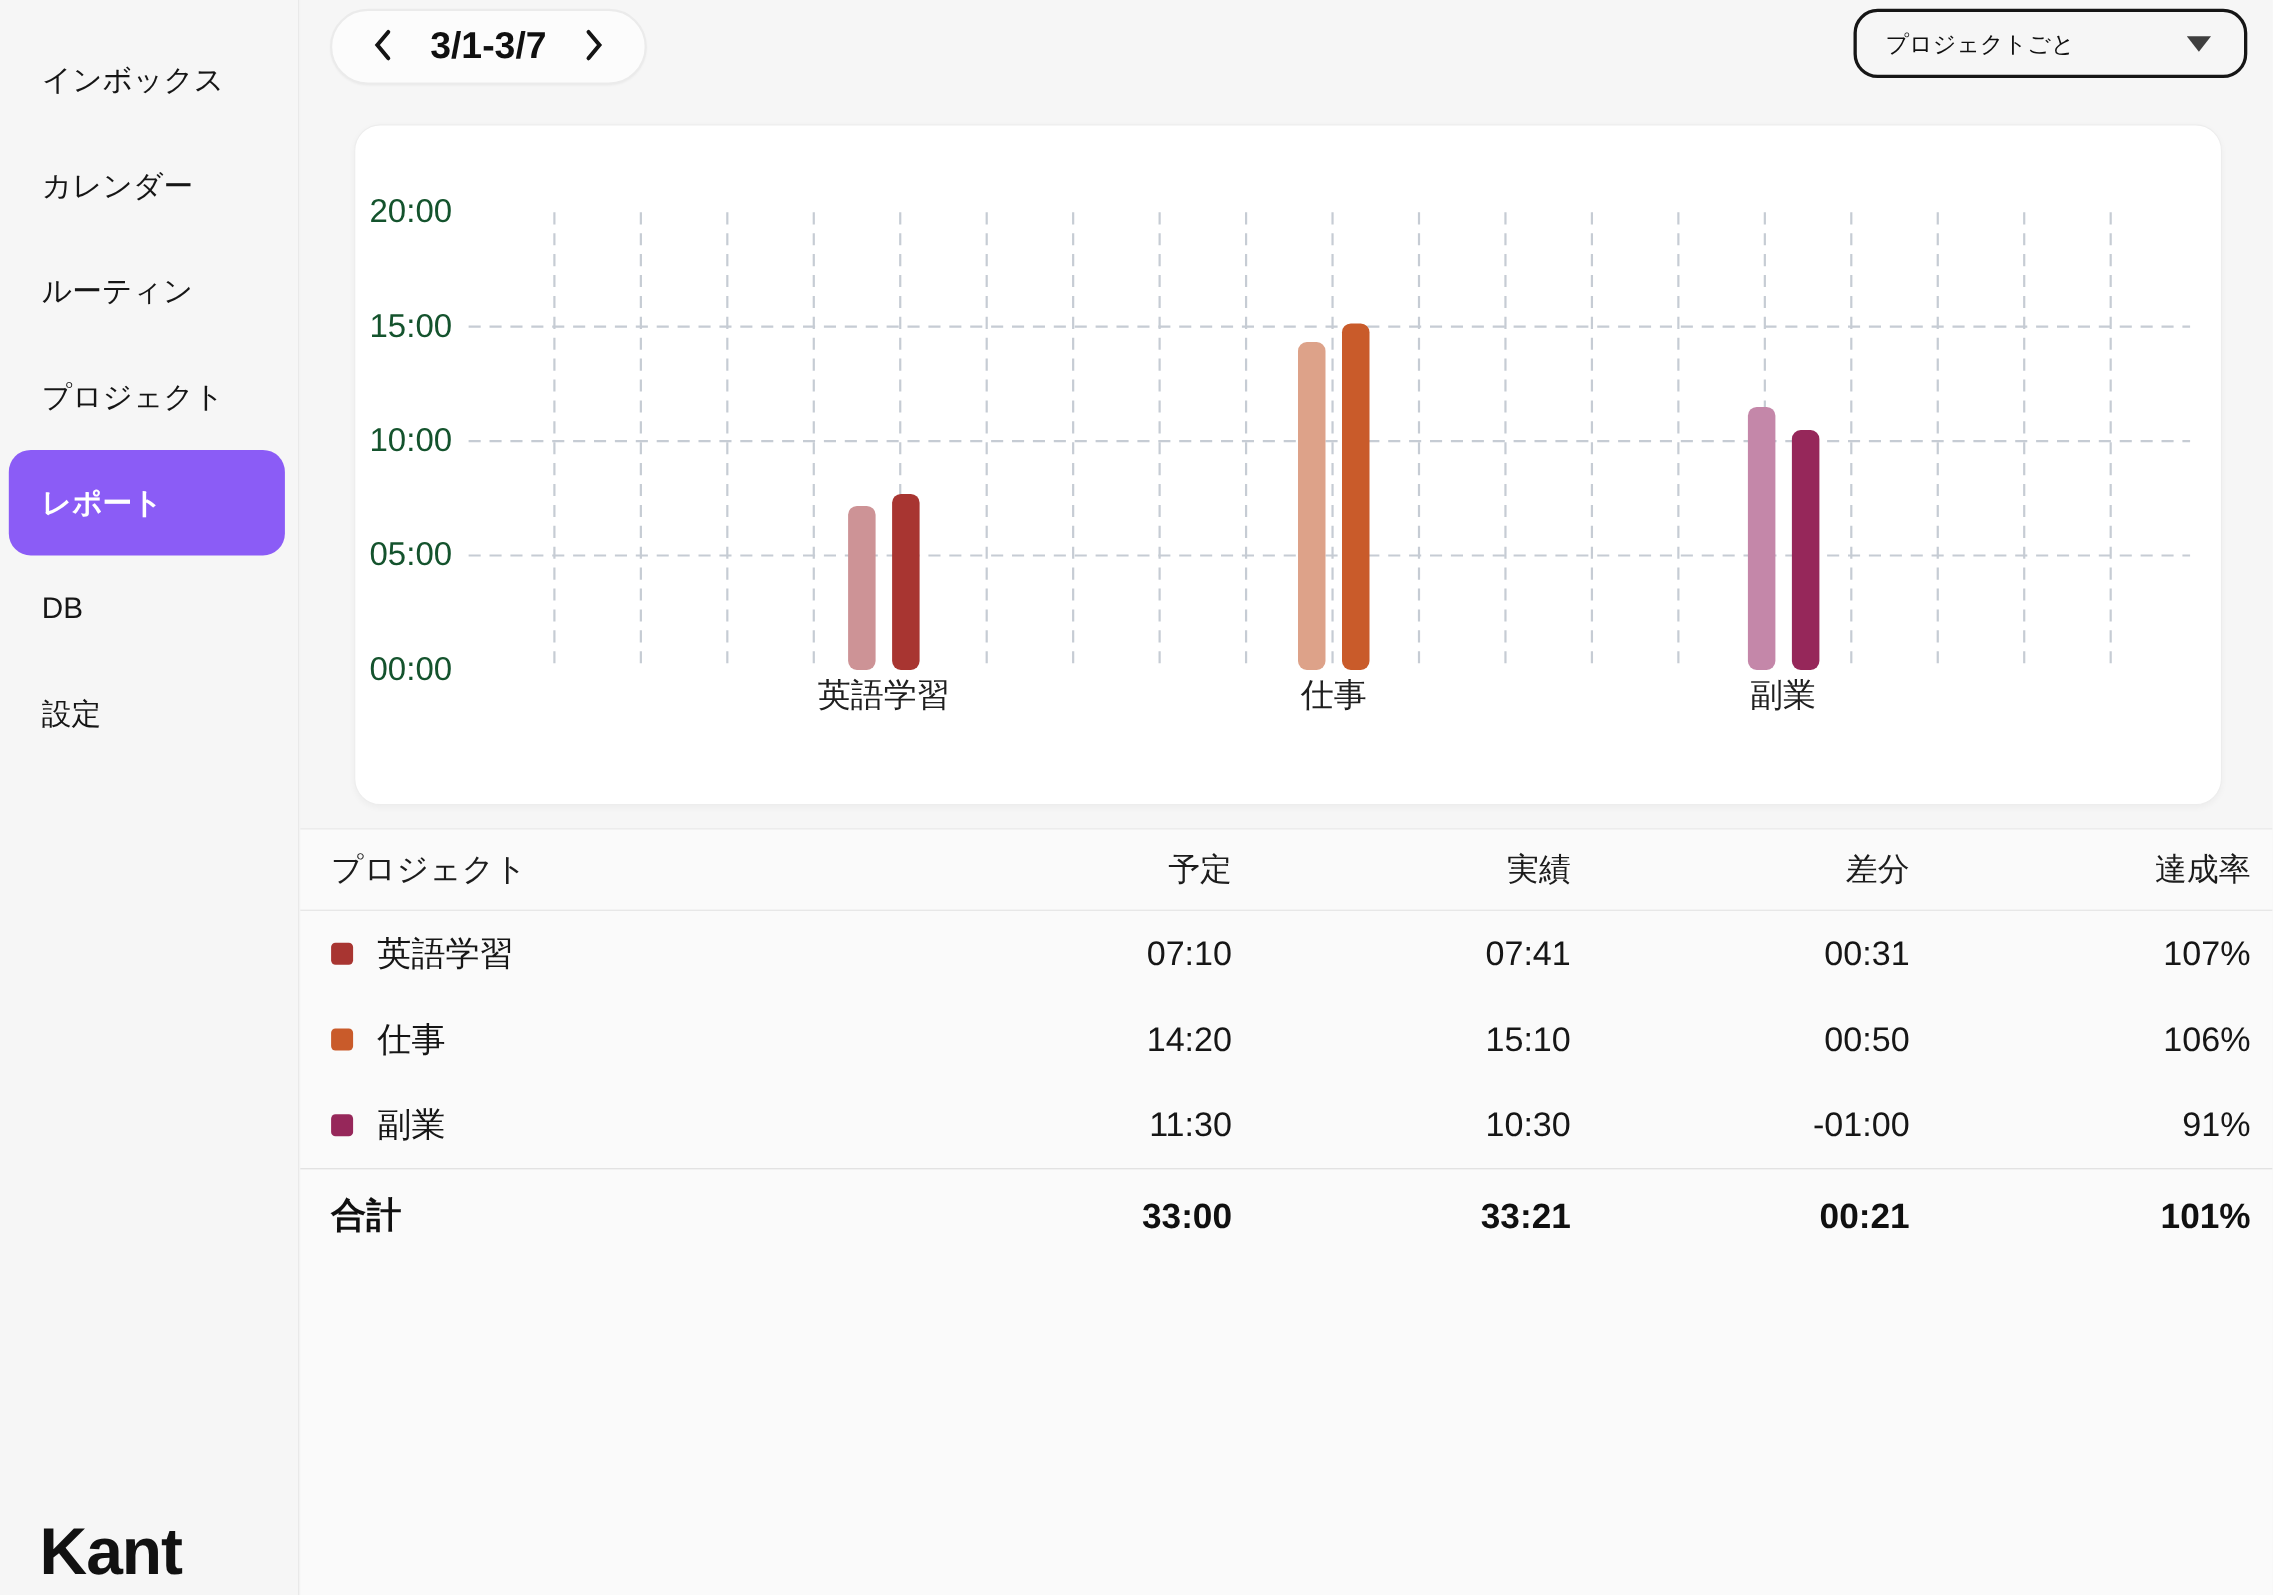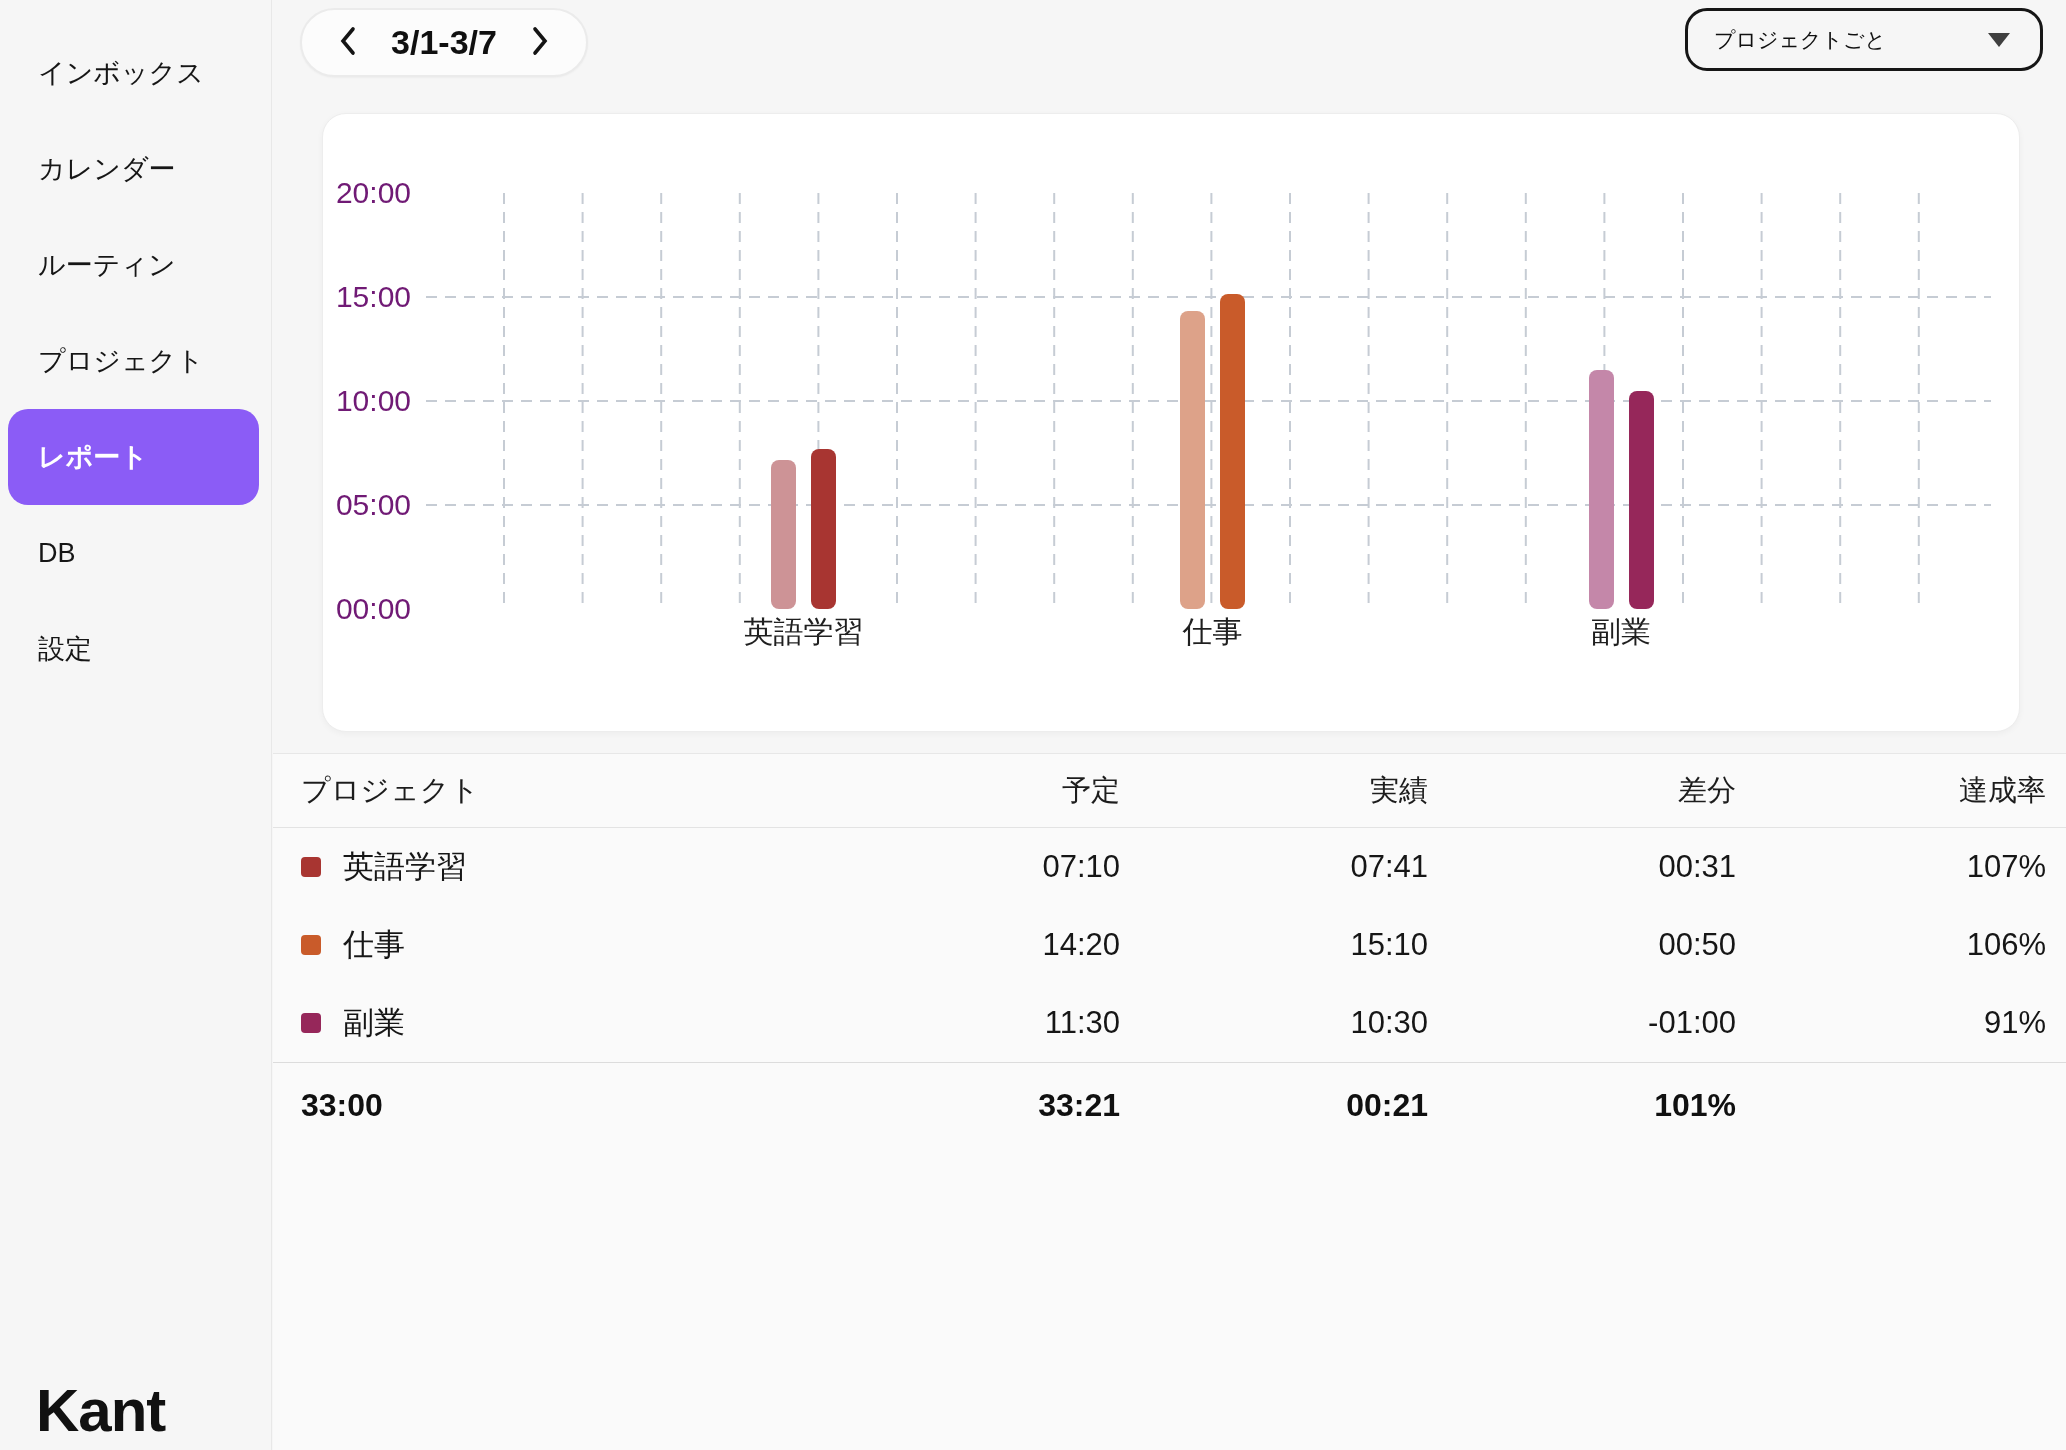--- a/index.html
+++ b/index.html
@@ -34,21 +34,21 @@
             padding:0 30px 0 26px;cursor:pointer;}
   .dropdown .value{font-size:21px;font-weight:400;color:#101010;}
   .caret{width:0;height:0;border-left:11px solid transparent;border-right:11px solid transparent;
          border-top:14px solid #3f3f3f;}
 
   
   .card{position:absolute;left:49px;top:113px;width:1698px;height:619px;
         background:#ffffff;border:1px solid #ededed;border-radius:24px;box-sizing:border-box;
         box-shadow:0 2px 6px rgba(0,0,0,.04);}
   .gridlayer{position:absolute;left:0;top:0;width:1698px;height:619px;pointer-events:none;}
-  .ytick{position:absolute;left:0;width:88px;text-align:right;font-size:30px;color:#701a75;
+  .ytick{position:absolute;left:0;width:88px;text-align:right;font-size:30px;color:#14532d;
          transform:translateY(-50%);}
   .bar{position:absolute;width:25px;border-radius:8px;}
   .xlabel{position:absolute;top:498px;transform:translateX(-50%);font-size:30px;color:#1f1f1f;}
 
   
   .table{position:absolute;left:0;top:753px;width:1793px;height:697px;background:#fafafa;
          border-top:1px solid #e7e7e7;box-sizing:border-box;}
   .thead,.trow,.totalrow{display:grid;grid-template-columns:1fr 307px 308px 308px 310px;
          align-items:center;padding:0 20px 0 28px;box-sizing:border-box;}
   .thead{height:74px;font-size:29px;font-weight:500;color:#1c1c1c;border-bottom:1px solid #e3e3e3;}
@@ -198,20 +198,21 @@
               <span class="swatch" style="background: rgb(150, 39, 90);"></span>
               <span>副業</span>
             </div>
             <div>11:30</div>
             <div>10:30</div>
             <div>-01:00</div>
             <div>91%</div>
           </div>
         </div>
       <div class="totalrow" id="totalrow">
+          <div>合計</div>
           <div>33:00</div>
           <div>33:21</div>
           <div>00:21</div>
           <div>101%</div>
         </div>
     </div>
 
   </div>
 </div>
 

